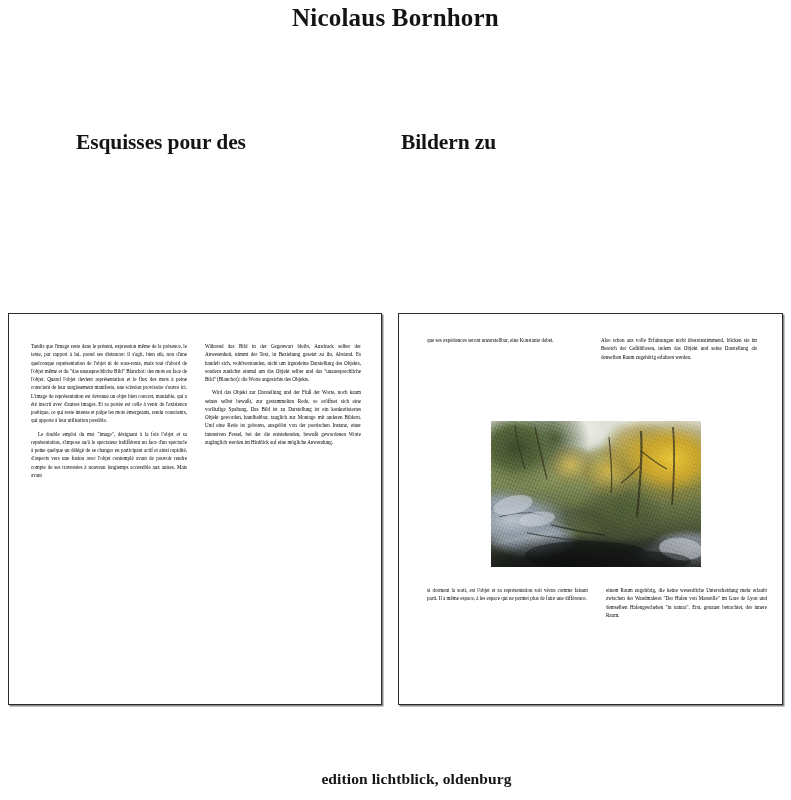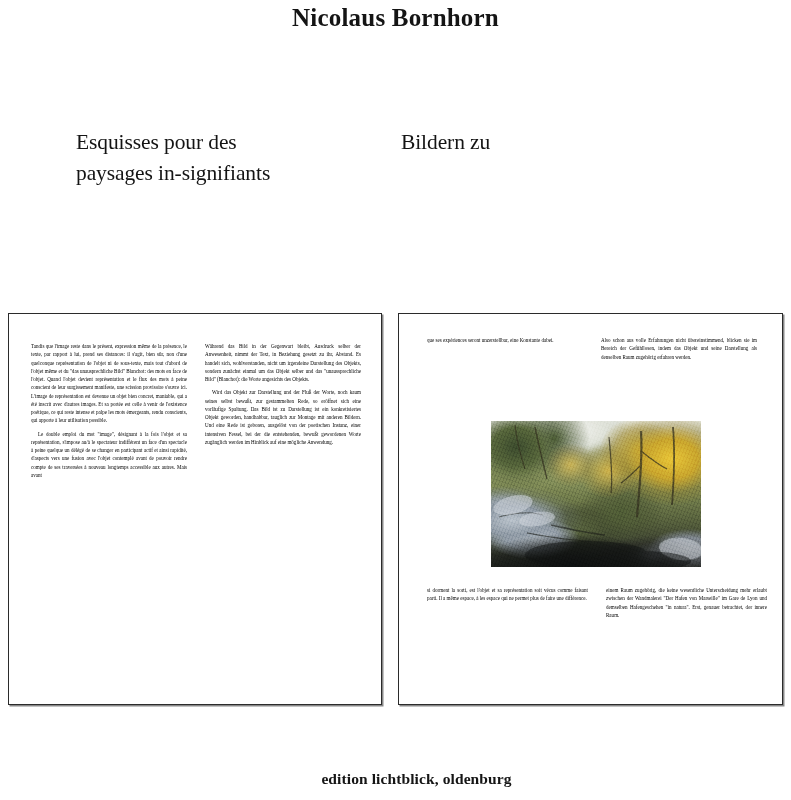--- a/index.html
+++ b/index.html
@@ -26,21 +26,21 @@
     font-size: 25px;
     font-weight: bold;
     letter-spacing: 0.2px;
     color: #141414;
   }
 
   
   .title-block {
     position: absolute;
     font-size: 21.5px;
-    font-weight: normal;
+    font-weight: bold;
     line-height: 1.42;
     color: #141414;
     letter-spacing: -0.1px;
   }
   .title-fr { top: 127px; left: 76px; width: 300px; }
   .title-de { top: 127px; left: 401px; width: 360px; }
   .title-block .line { display: block; white-space: nowrap; }
 
   
   .spread {
@@ -156,21 +156,20 @@
     padding-left: 21px;
   }
 </style>
 </head>
 <body>
 
 <div class="author">Nicolaus Bornhorn</div>
 
 <div class="title-block title-fr">
   <span class="line">Esquisses pour des</span>
-  <span class="line">paysages in-signifiants</span>
 </div>
 
 <div class="title-block title-de">
   <span class="line">Bildern zu</span>
 </div>
 
 <div class="spread">
 
   <div class="page page-left">
     <div class="cols cols-left">

